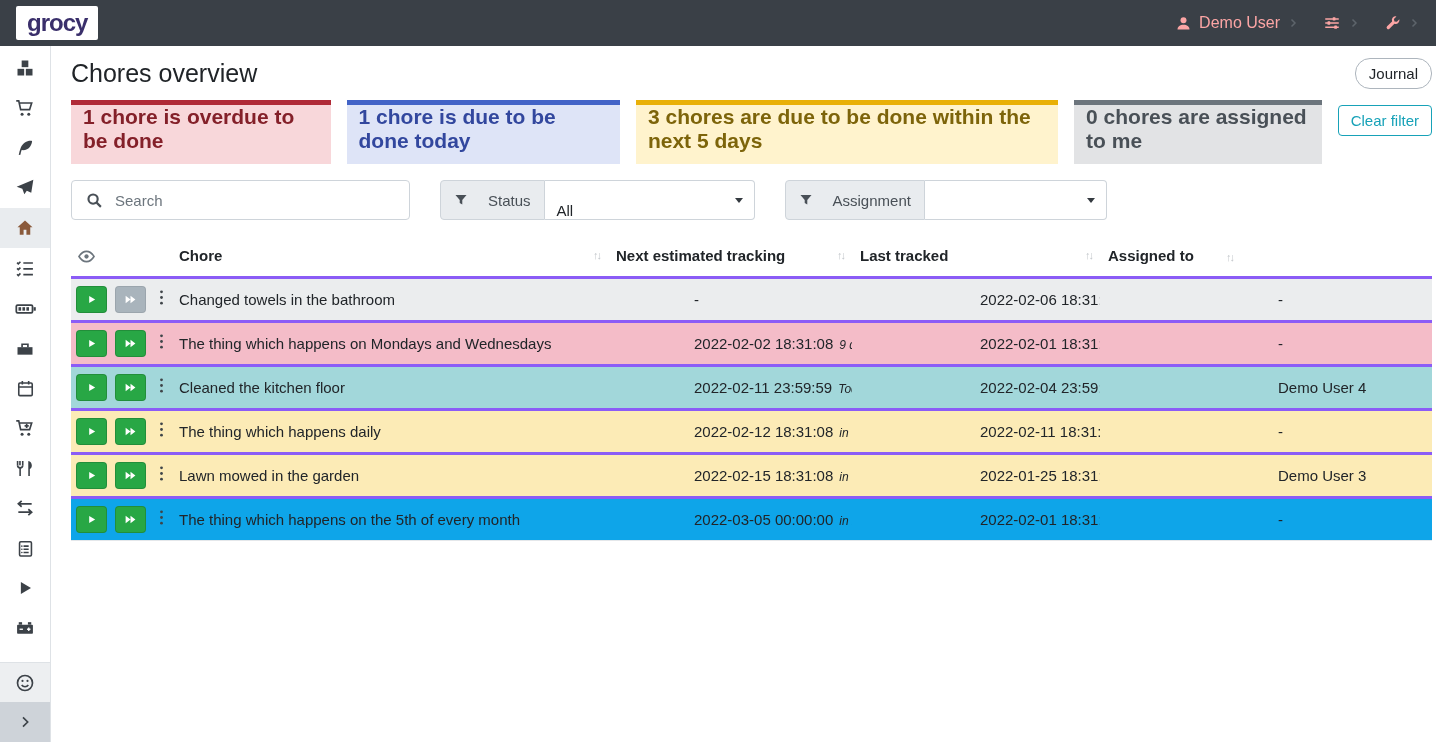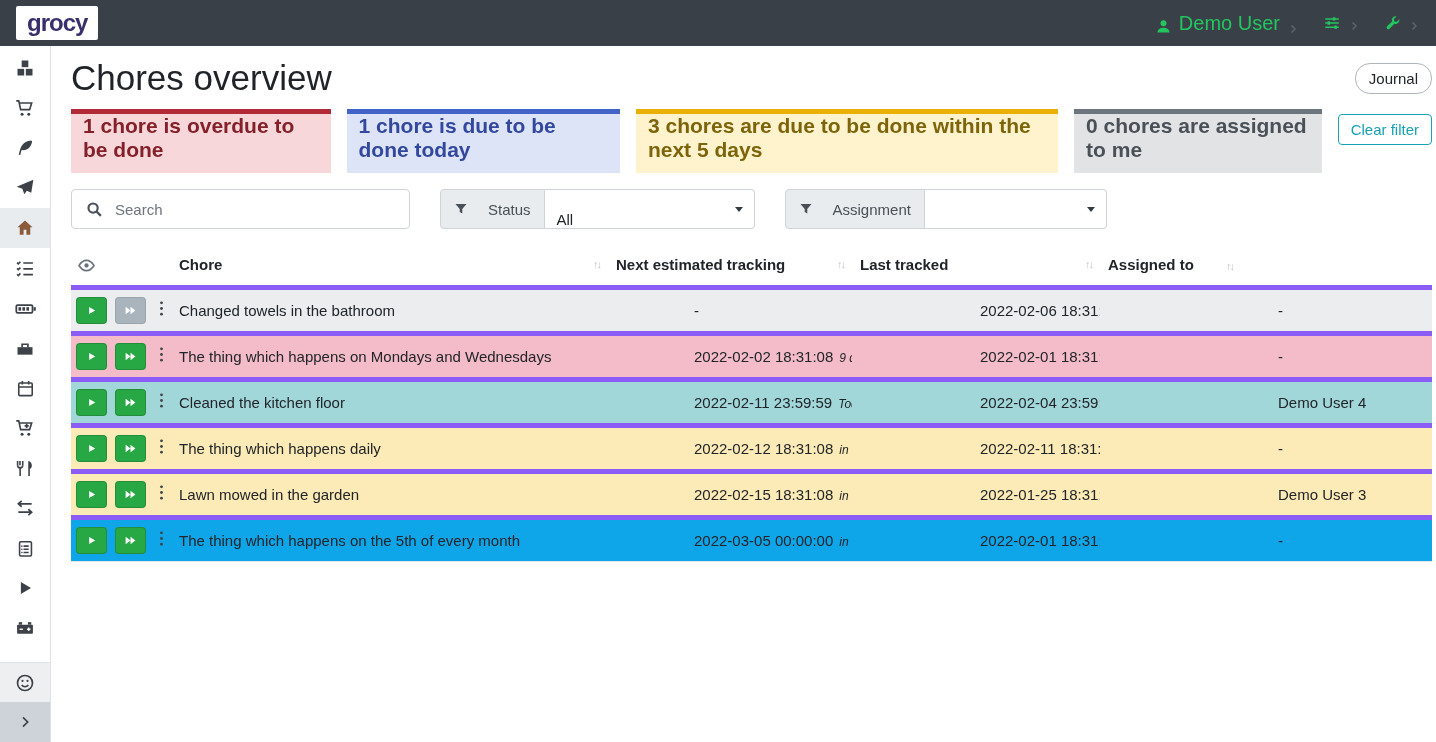--- a/index.html
+++ b/index.html
@@ -19,22 +19,22 @@
   .logo-box {
     background:#fff; border-radius:2px; height:34px; padding:0 11px;
     display:flex; align-items:center; text-decoration:none;
   }
   .logo-text {
     font-weight:bold; font-size:24px; letter-spacing:-1px;
     color:var(--logo-color,#3a2f6b); line-height:1;
   }
   .nav-right { display:flex; align-items:center; gap:24px; }
   .nav-group {
-    display:flex; align-items:flex-end; gap:7px; cursor:pointer;
-    color:#22c55e; font-size:20px;
+    display:flex; align-items:center; gap:7px; cursor:pointer;
+    color:#fca5a5; font-size:16px;
   }
   .nav-group svg { display:block; }
   .nav-chevron { color:#5d646b; }
 
   
   .layout { display:flex; min-height:696px; align-items:stretch; }
 
   
   .sidebar {
     width:51px; border-right:1px solid #dee2e6; background:#fff;
@@ -50,21 +50,21 @@
   .side-item.smiley { border-top:1px solid #dee2e6; background:#edeff1; }
   .sidebar-toggle {
     height:40px; background:#ced3d9; display:flex; align-items:center;
     justify-content:center; color:#3c4248; cursor:pointer;
   }
 
   
   .main { flex:1; padding:12px 4px 0 20px; min-width:0; }
 
   .title-row { display:flex; align-items:center; margin-bottom:11px; }
-  .page-title { font-size:35px; font-weight:500; margin:0; color:#202428; }
+  .page-title { font-size:25px; font-weight:500; margin:0; color:#202428; }
   .btn-journal {
     margin-left:auto; background:#fff; border:1px solid #adb5bd; border-radius:15px;
     padding:6px 13px; font-size:15px; color:#212529; cursor:pointer;
     font-family:inherit;
   }
 
   
   .cards-row { display:flex; gap:16px; align-items:flex-start; }
   .card { padding:0 12px 11px; font-weight:bold; font-size:21px; cursor:pointer; }
   .card.overdue   { border-top:5px solid var(--overdue-border,#b02a37);  background:var(--overdue-bg,#f8d7da);  color:var(--overdue-text,#842029); }
@@ -121,21 +121,21 @@
   .chores th.th-next { width:244px; }
   .chores th.th-last { width:248px; }
   .sort-glyph {
     font-size:11px; letter-spacing:-2px; color:#c3c7cb; font-weight:normal;
   }
   .sort-abs { position:absolute; right:8px; top:50%; transform:translateY(-50%); }
   .sort-inline { margin-left:28px; }
   .eye-wrap { color:#6c757d; display:inline-flex; vertical-align:middle; cursor:pointer; }
 
   .chores td {
-    padding:7px 8px; border-top:5px solid #8b5cf6; font-size:15px;
+    padding:7px 8px; border-top:3px solid #8b5cf6; font-size:15px;
     vertical-align:middle; white-space:nowrap; overflow:hidden;
   }
   .chores tr.r-gray      td { background:var(--row-gray,#ebedee); }
   .chores tr.r-overdue   td { background:var(--row-overdue,#f4bcc8); }
   .chores tr.r-duetoday  td { background:var(--row-duetoday,#a2d7da); }
   .chores tr.r-duesoon   td { background:var(--row-duesoon,#fcebb6); }
   .chores tr.r-white     td { background:#0ea5e9; }
   .chores tr:last-child td { border-bottom:1px solid #e4e7ea; }
 
   .td-controls { padding-left:5px !important; }

